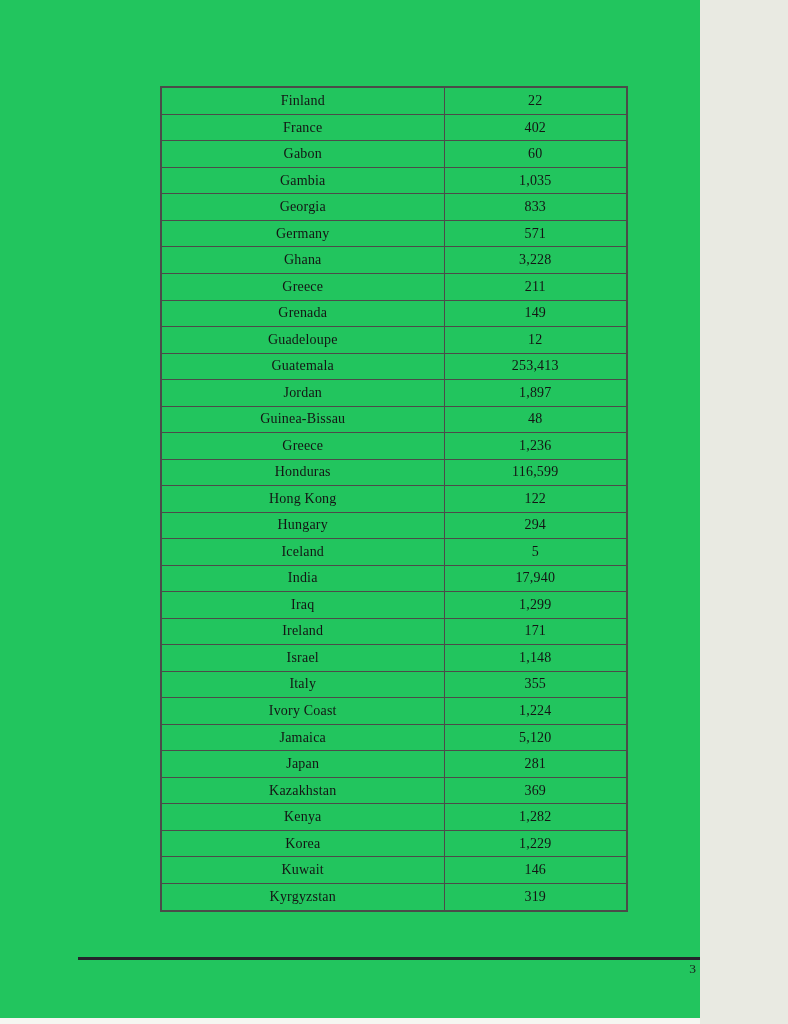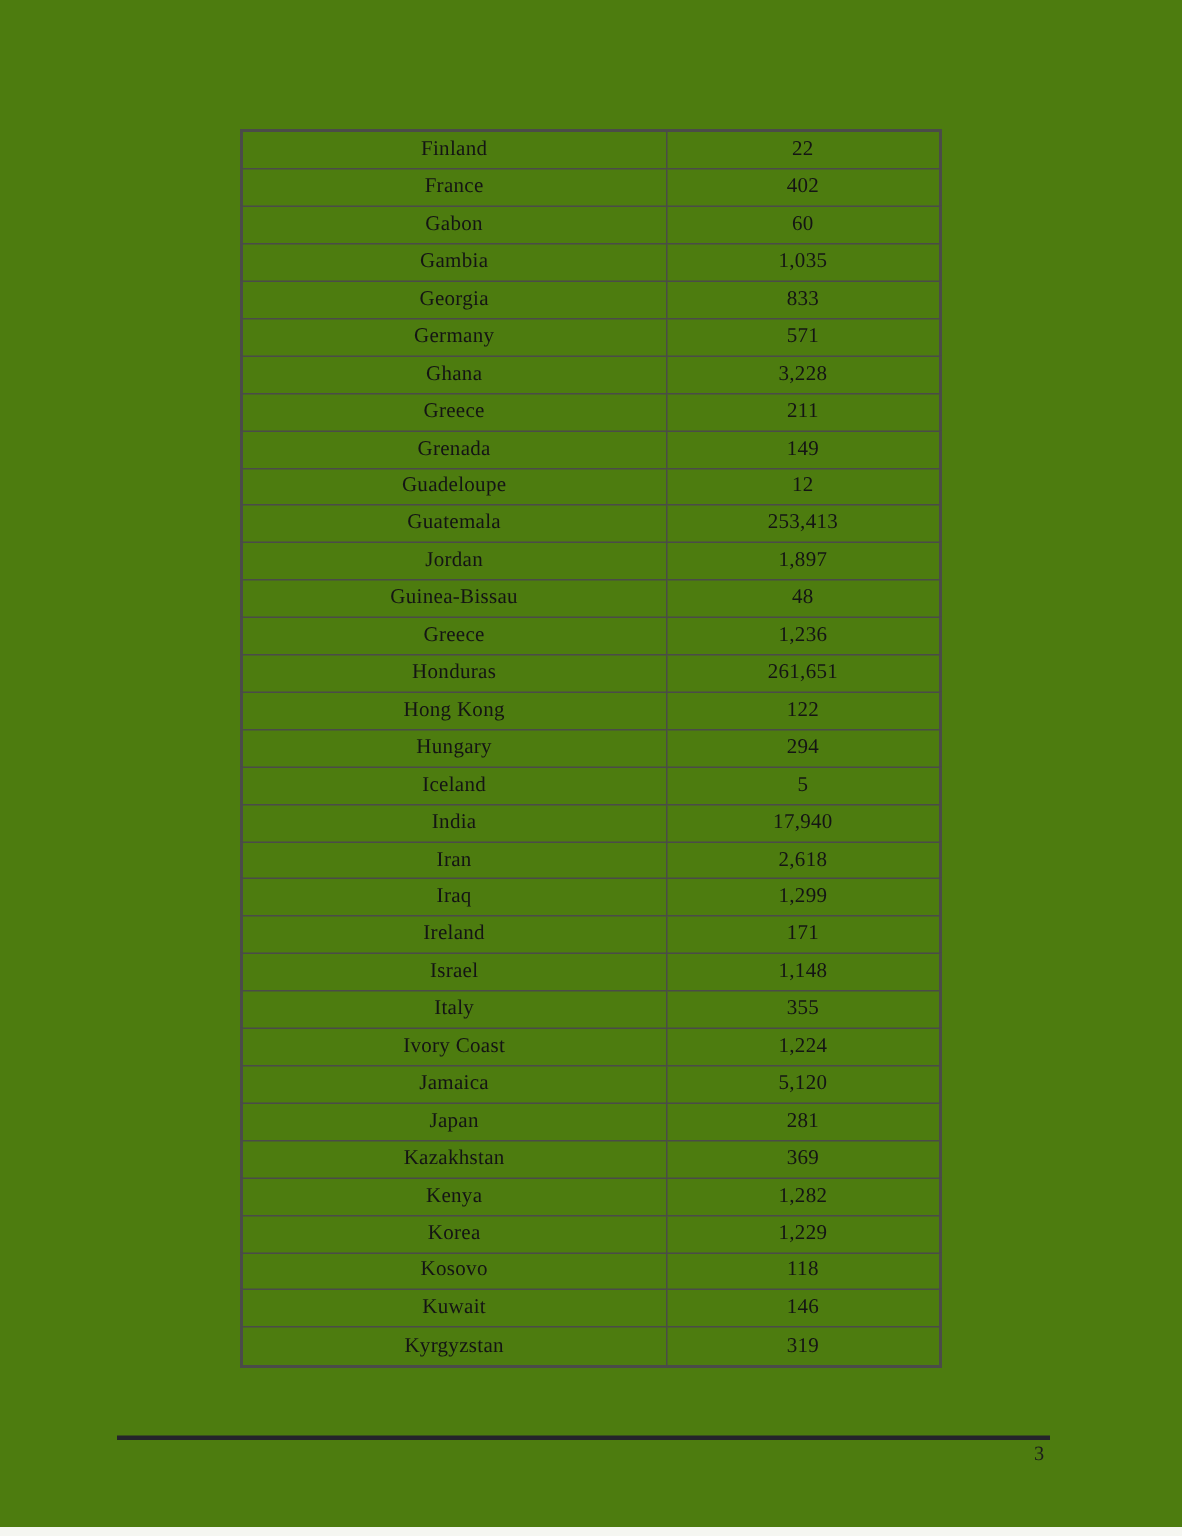--- a/index.html
+++ b/index.html
@@ -8,23 +8,23 @@
   }
   body {
     width: 788px;
     height: 1024px;
     background: #e9eae2;
     font-family: "Liberation Serif", serif;
     overflow: hidden;
   }
   .page {
     position: relative;
-    width: 788px;
+    width: 700px;
     height: 1024px;
-    background: #4d7c0f;
+    background: #22c55e;
   }
   .data-table {
     position: absolute;
     left: 160px;
     top: 86px;
     width: 466px;
     height: 826px;
     border-collapse: collapse;
     table-layout: fixed;
     border: 2px solid #4b4b49;
@@ -149,21 +149,21 @@
         </tr>
 
         <tr>
           <td>Greece</td>
           <td>1,236</td>
         </tr>
 
 
         <tr>
           <td>Honduras</td>
-          <td>261,651</td>
+          <td>116,599</td>
         </tr>
 
         <tr>
           <td>Hong Kong</td>
           <td>122</td>
         </tr>
 
         <tr>
           <td>Hungary</td>
           <td>294</td>
@@ -173,24 +173,20 @@
           <td>Iceland</td>
           <td>5</td>
         </tr>
 
         <tr>
           <td>India</td>
           <td>17,940</td>
         </tr>
 
 
-        <tr>
-          <td>Iran</td>
-          <td>2,618</td>
-        </tr>
 
         <tr>
           <td>Iraq</td>
           <td>1,299</td>
         </tr>
 
         <tr>
           <td>Ireland</td>
           <td>171</td>
         </tr>
@@ -230,24 +226,20 @@
           <td>Kenya</td>
           <td>1,282</td>
         </tr>
 
 
         <tr>
           <td>Korea</td>
           <td>1,229</td>
         </tr>
 
-        <tr>
-          <td>Kosovo</td>
-          <td>118</td>
-        </tr>
 
         <tr>
           <td>Kuwait</td>
           <td>146</td>
         </tr>
 
         <tr>
           <td>Kyrgyzstan</td>
           <td>319</td>
         </tr>

